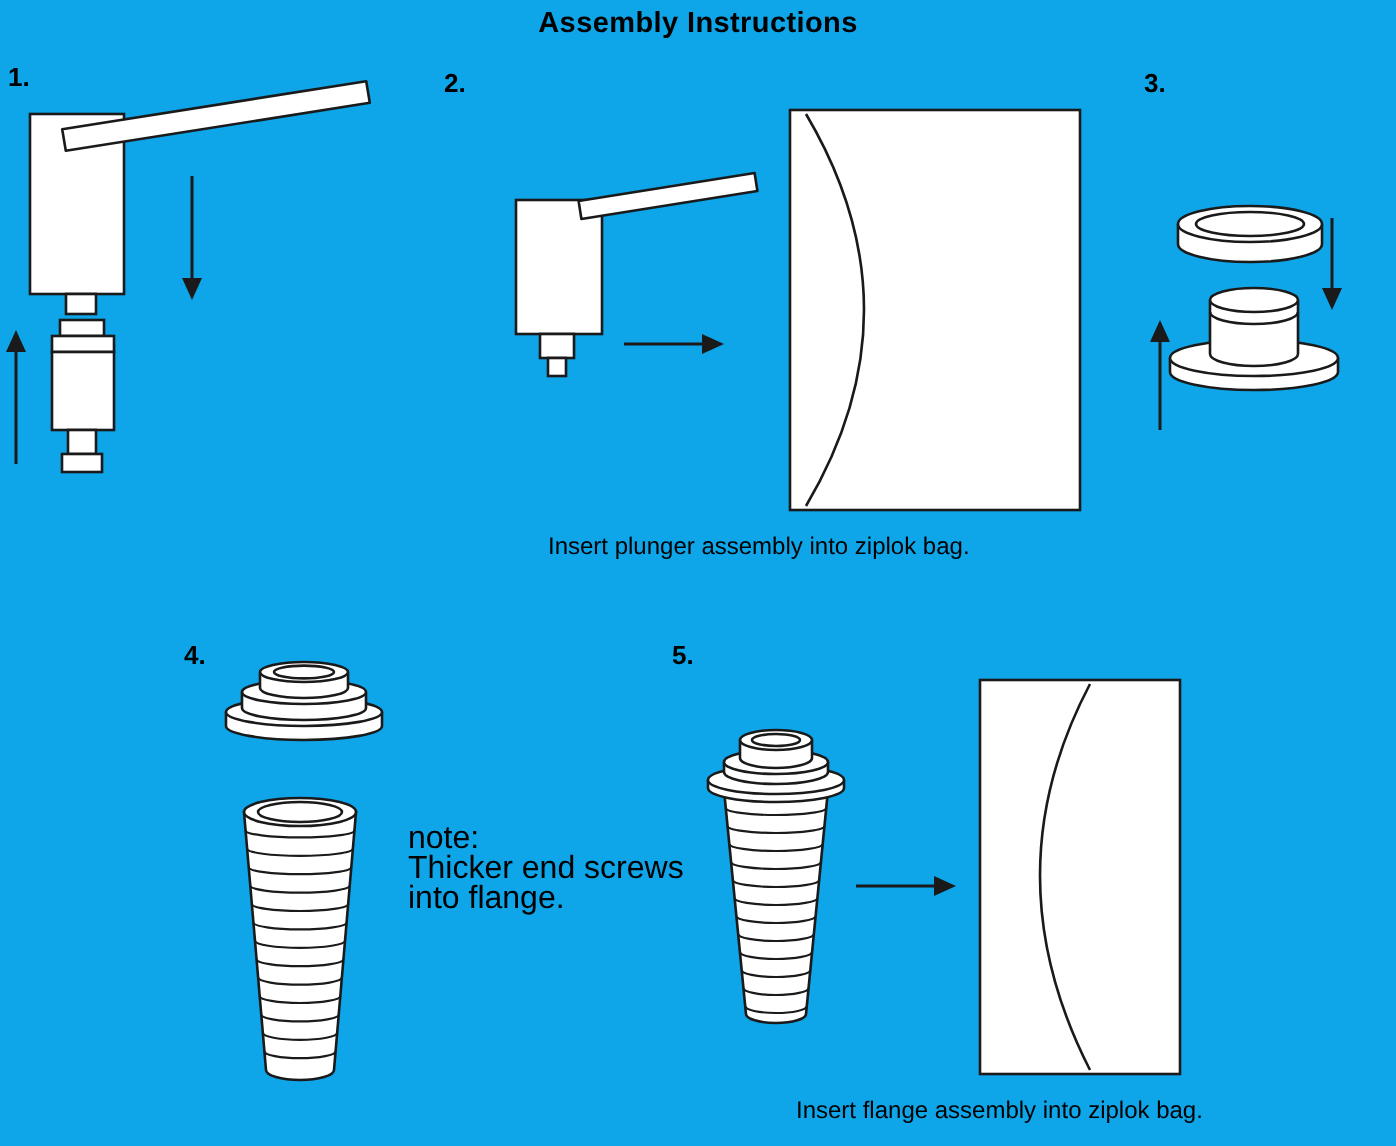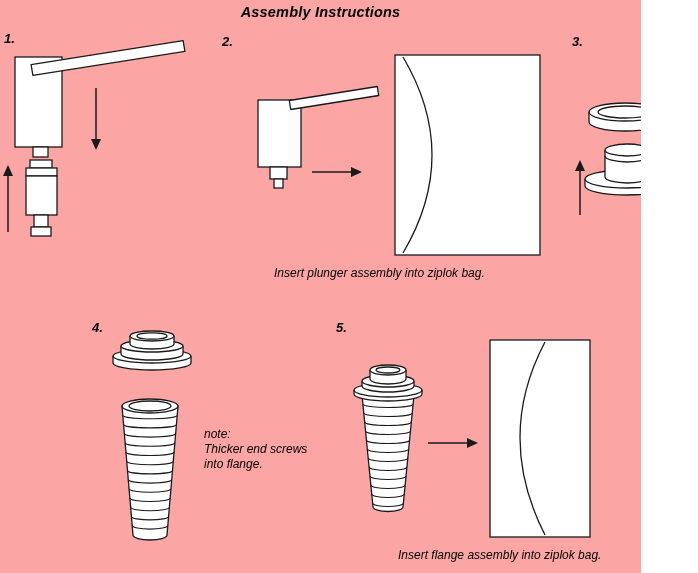--- a/index.html
+++ b/index.html
@@ -1,23 +1,23 @@
 <!DOCTYPE html>
 <html><head>
 <meta charset="utf-8">
 <style>
   * { margin:0; padding:0; box-sizing:border-box; }
   html,body { background:#fff; }
   body { font-family:"Liberation Sans", sans-serif; color:#000; }
-  .canvas { position:relative; width:641px; height:573px; background:#fca5a5; overflow:hidden;font-style:italic; }
+  .canvas { position:relative; width:698px; height:573px; background:#0ea5e9; overflow:hidden; }
   .title { position:absolute; top:4px; left:0; width:100%; text-align:center;
            font-size:14.5px; font-weight:bold; letter-spacing:0.2px; }
   .step-num { position:absolute; font-size:13px; font-weight:bold; }
   .caption { position:absolute; font-size:12px; white-space:nowrap; }
-  .note { position:absolute; font-size:12px; line-height:15px;margin-top:15px; }
+  .note { position:absolute; font-size:16px; line-height:15px; }
   .illus { position:absolute; overflow:visible; }
   .shape { fill:#fff; stroke:#1a1a1a; stroke-width:1.3; }
   .line  { fill:none; stroke:#1a1a1a; stroke-width:1.3; }
   .arrow-line { fill:none; stroke:#1a1a1a; stroke-width:1.5; }
   .arrow-head { fill:#1a1a1a; stroke:none; }
   .ribs path { fill:none; stroke:#1a1a1a; stroke-width:1.1; }
 </style>
 </head>
 <body>
 

